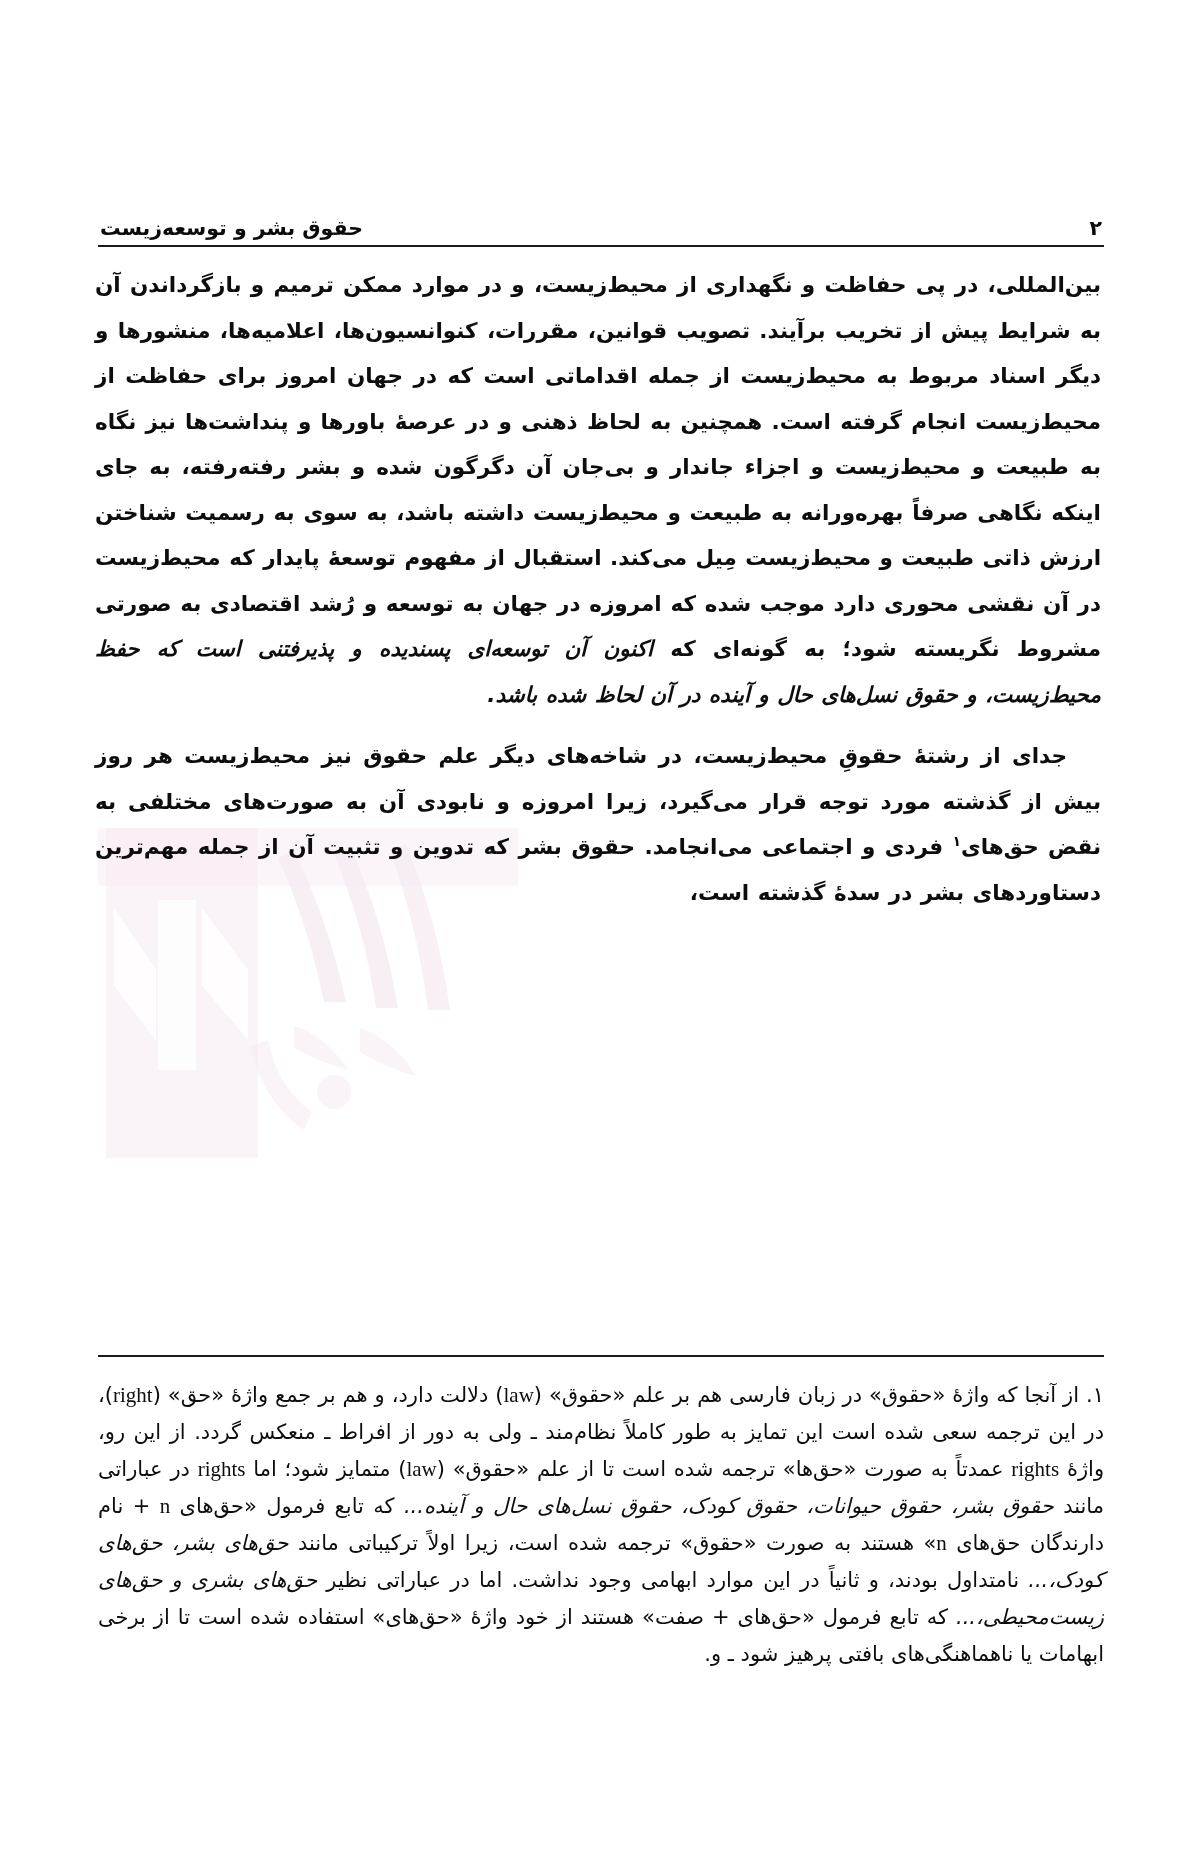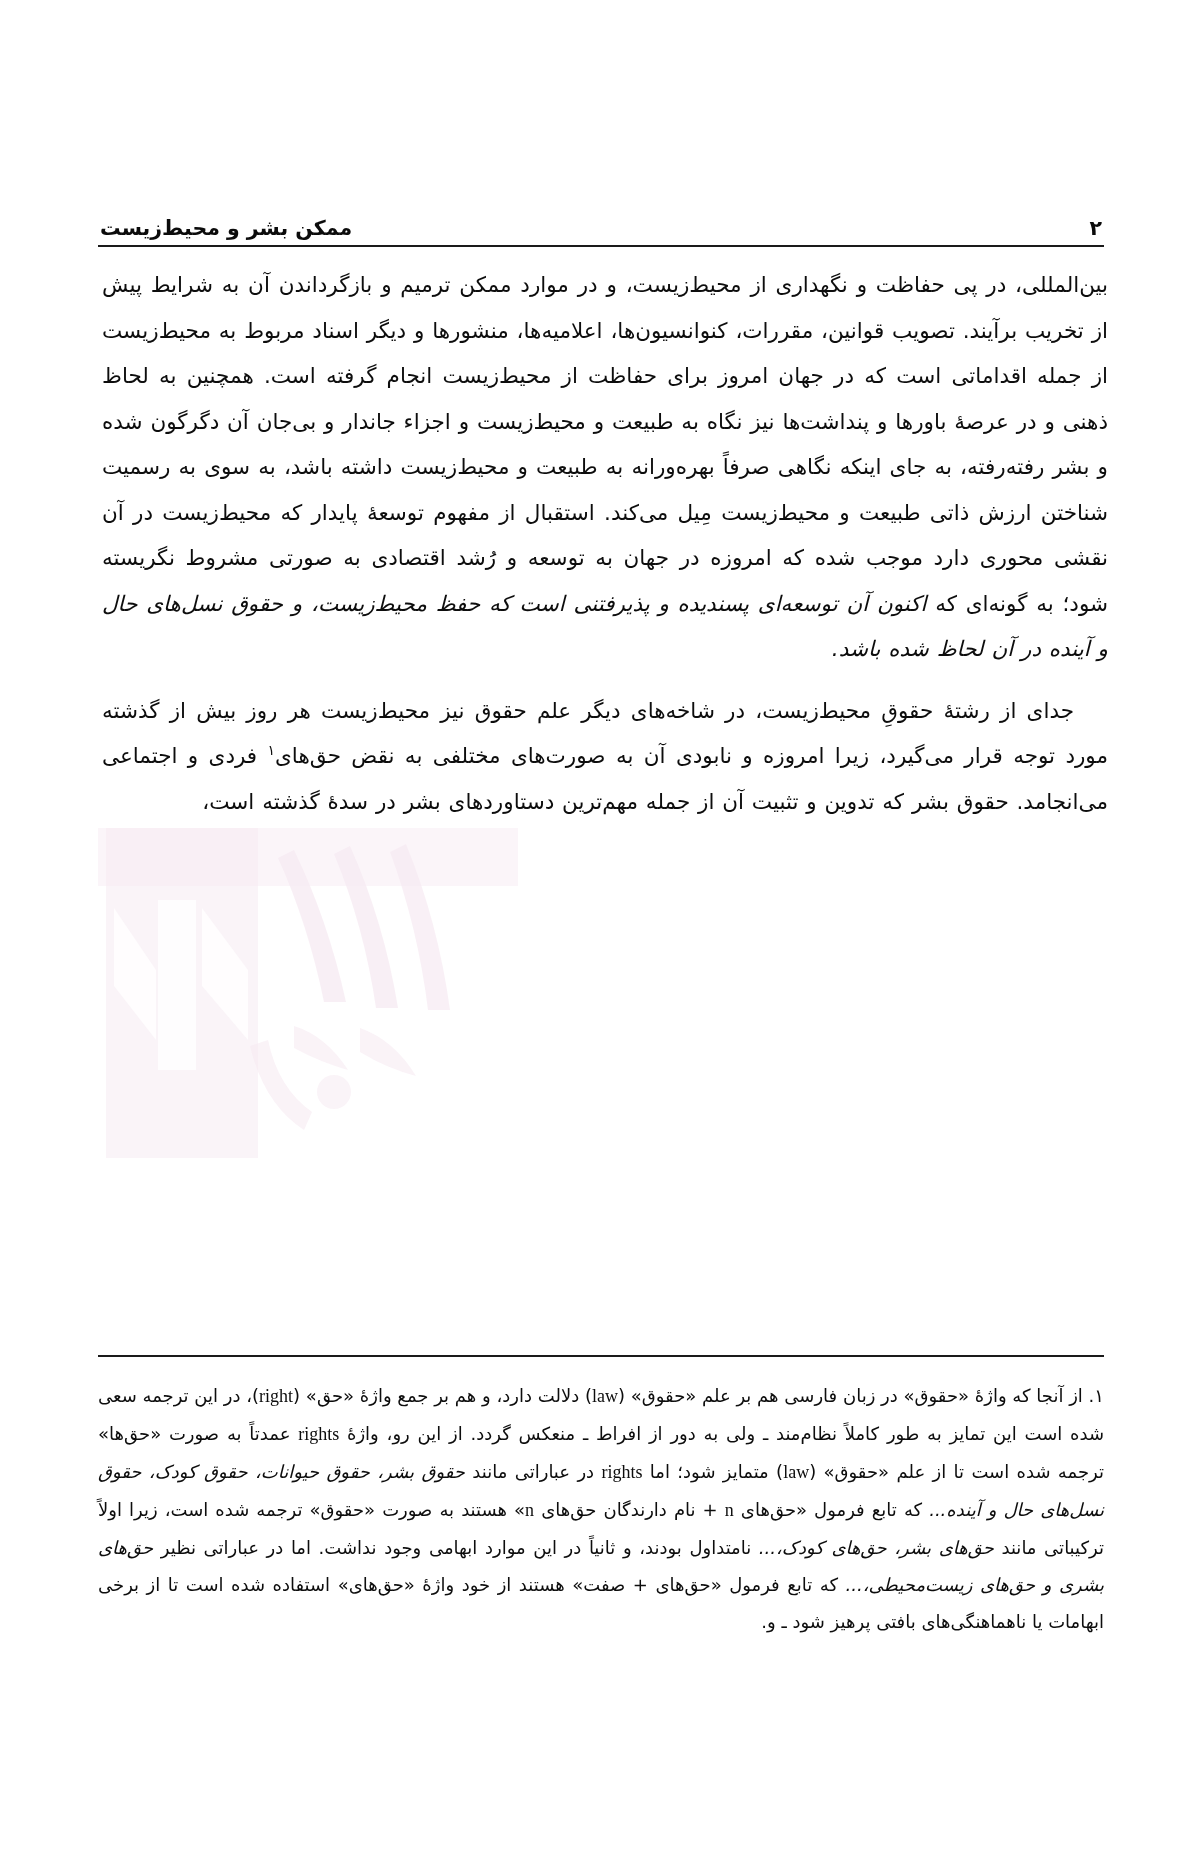--- a/index.html
+++ b/index.html
@@ -66,24 +66,25 @@
   .rh-rule {
     border-bottom: 2.6px solid #1a1a1a;
     width: 100%;
     margin-top: 5px;
   }
 
   
   .body-block {
     position: absolute;
     left: 98px;
-    right: 94px;
+    right: 101px;
     top: 262px;
     width: 1006px;
     z-index: 2;
+    font-weight: bold;
   }
   p.para {
     margin: 0 0 0 0;
     text-align: justify;
     text-align-last: right;
     font-family: "DejaVu Sans", "Liberation Sans", sans-serif;
     font-size: 21.5px;
     line-height: 45.5px;
     color: #0d0d0d;
     word-spacing: 1px;
@@ -112,21 +113,21 @@
   }
   .fn-rule {
     border-top: 2.6px solid #1a1a1a;
     width: 100%;
     margin-bottom: 20px;
   }
   .fn-text {
     text-align: justify;
     text-align-last: right;
     font-family: "DejaVu Sans", "Liberation Sans", sans-serif;
-    font-size: 18px;
+    font-size: 21px;
     line-height: 37px;
     color: #0d0d0d;
   }
   .fn-text .lat {
     font-family: "Liberation Serif", "DejaVu Serif", serif;
     font-style: normal;
   }
 </style>
 </head>
 <body>
@@ -151,21 +152,21 @@
         <path d="M196 286 Q228 296 250 330 Q222 322 196 308 Z" opacity="0.6"></path>
         <path d="M262 288 Q296 300 318 336 Q288 328 262 312 Z" opacity="0.6"></path>
         <circle cx="236" cy="352" r="17" opacity="0.55"></circle>
         <path d="M170 300 Q180 348 214 372 L206 390 Q166 364 152 306 Z" opacity="0.6"></path>
       </g>
     </svg>
   </div>
 
   <div class="running-header">
     <div class="rh-row">
-      <span class="rh-title">ممکن بشر و محیط‌زیست</span>
+      <span class="rh-title">حقوق بشر و توسعه‌زیست</span>
       <span class="rh-pageno">۲</span>
     </div>
     <div class="rh-rule"></div>
   </div>
 
   <div class="body-block">
 
     <p class="para"><span>بین‌المللی، در پی حفاظت و نگهداری از محیط‌زیست، و در موارد ممکن ترمیم و بازگرداندن آن به شرایط پیش از تخریب برآیند. تصویب قوانین، مقررات، کنوانسیون‌ها، اعلامیه‌ها، منشورها و دیگر اسناد مربوط به محیط‌زیست از جمله اقداماتی است که در جهان امروز برای حفاظت از محیط‌زیست انجام گرفته است. همچنین به لحاظ ذهنی و در عرصهٔ باورها و پنداشت‌ها نیز نگاه به طبیعت و محیط‌زیست و اجزاء جاندار و بی‌جان آن دگرگون شده و بشر رفته‌رفته، به جای اینکه نگاهی صرفاً بهره‌ورانه به طبیعت و محیط‌زیست داشته باشد، به سوی به رسمیت شناختن ارزش ذاتی طبیعت و محیط‌زیست مِیل می‌کند. استقبال از مفهوم توسعهٔ پایدار که محیط‌زیست در آن نقشی محوری دارد موجب شده که امروزه در جهان به توسعه و رُشد اقتصادی به صورتی مشروط نگریسته شود؛ به گونه‌ای که </span><span class="it">اکنون آن توسعه‌ای پسندیده و پذیرفتنی است که حفظ محیط‌زیست، و حقوق نسل‌های حال و آینده در آن لحاظ شده باشد.</span></p>
 
     <p class="para second"><span>جدای از رشتهٔ حقوقِ محیط‌زیست، در شاخه‌های دیگر علم حقوق نیز محیط‌زیست هر روز بیش از گذشته مورد توجه قرار می‌گیرد، زیرا امروزه و نابودی آن به صورت‌های مختلفی به نقض حق‌های</span><span class="sup-note">۱</span><span> فردی و اجتماعی می‌انجامد. حقوق بشر که تدوین و تثبیت آن از جمله مهم‌ترین دستاوردهای بشر در سدهٔ گذشته است،</span></p>

